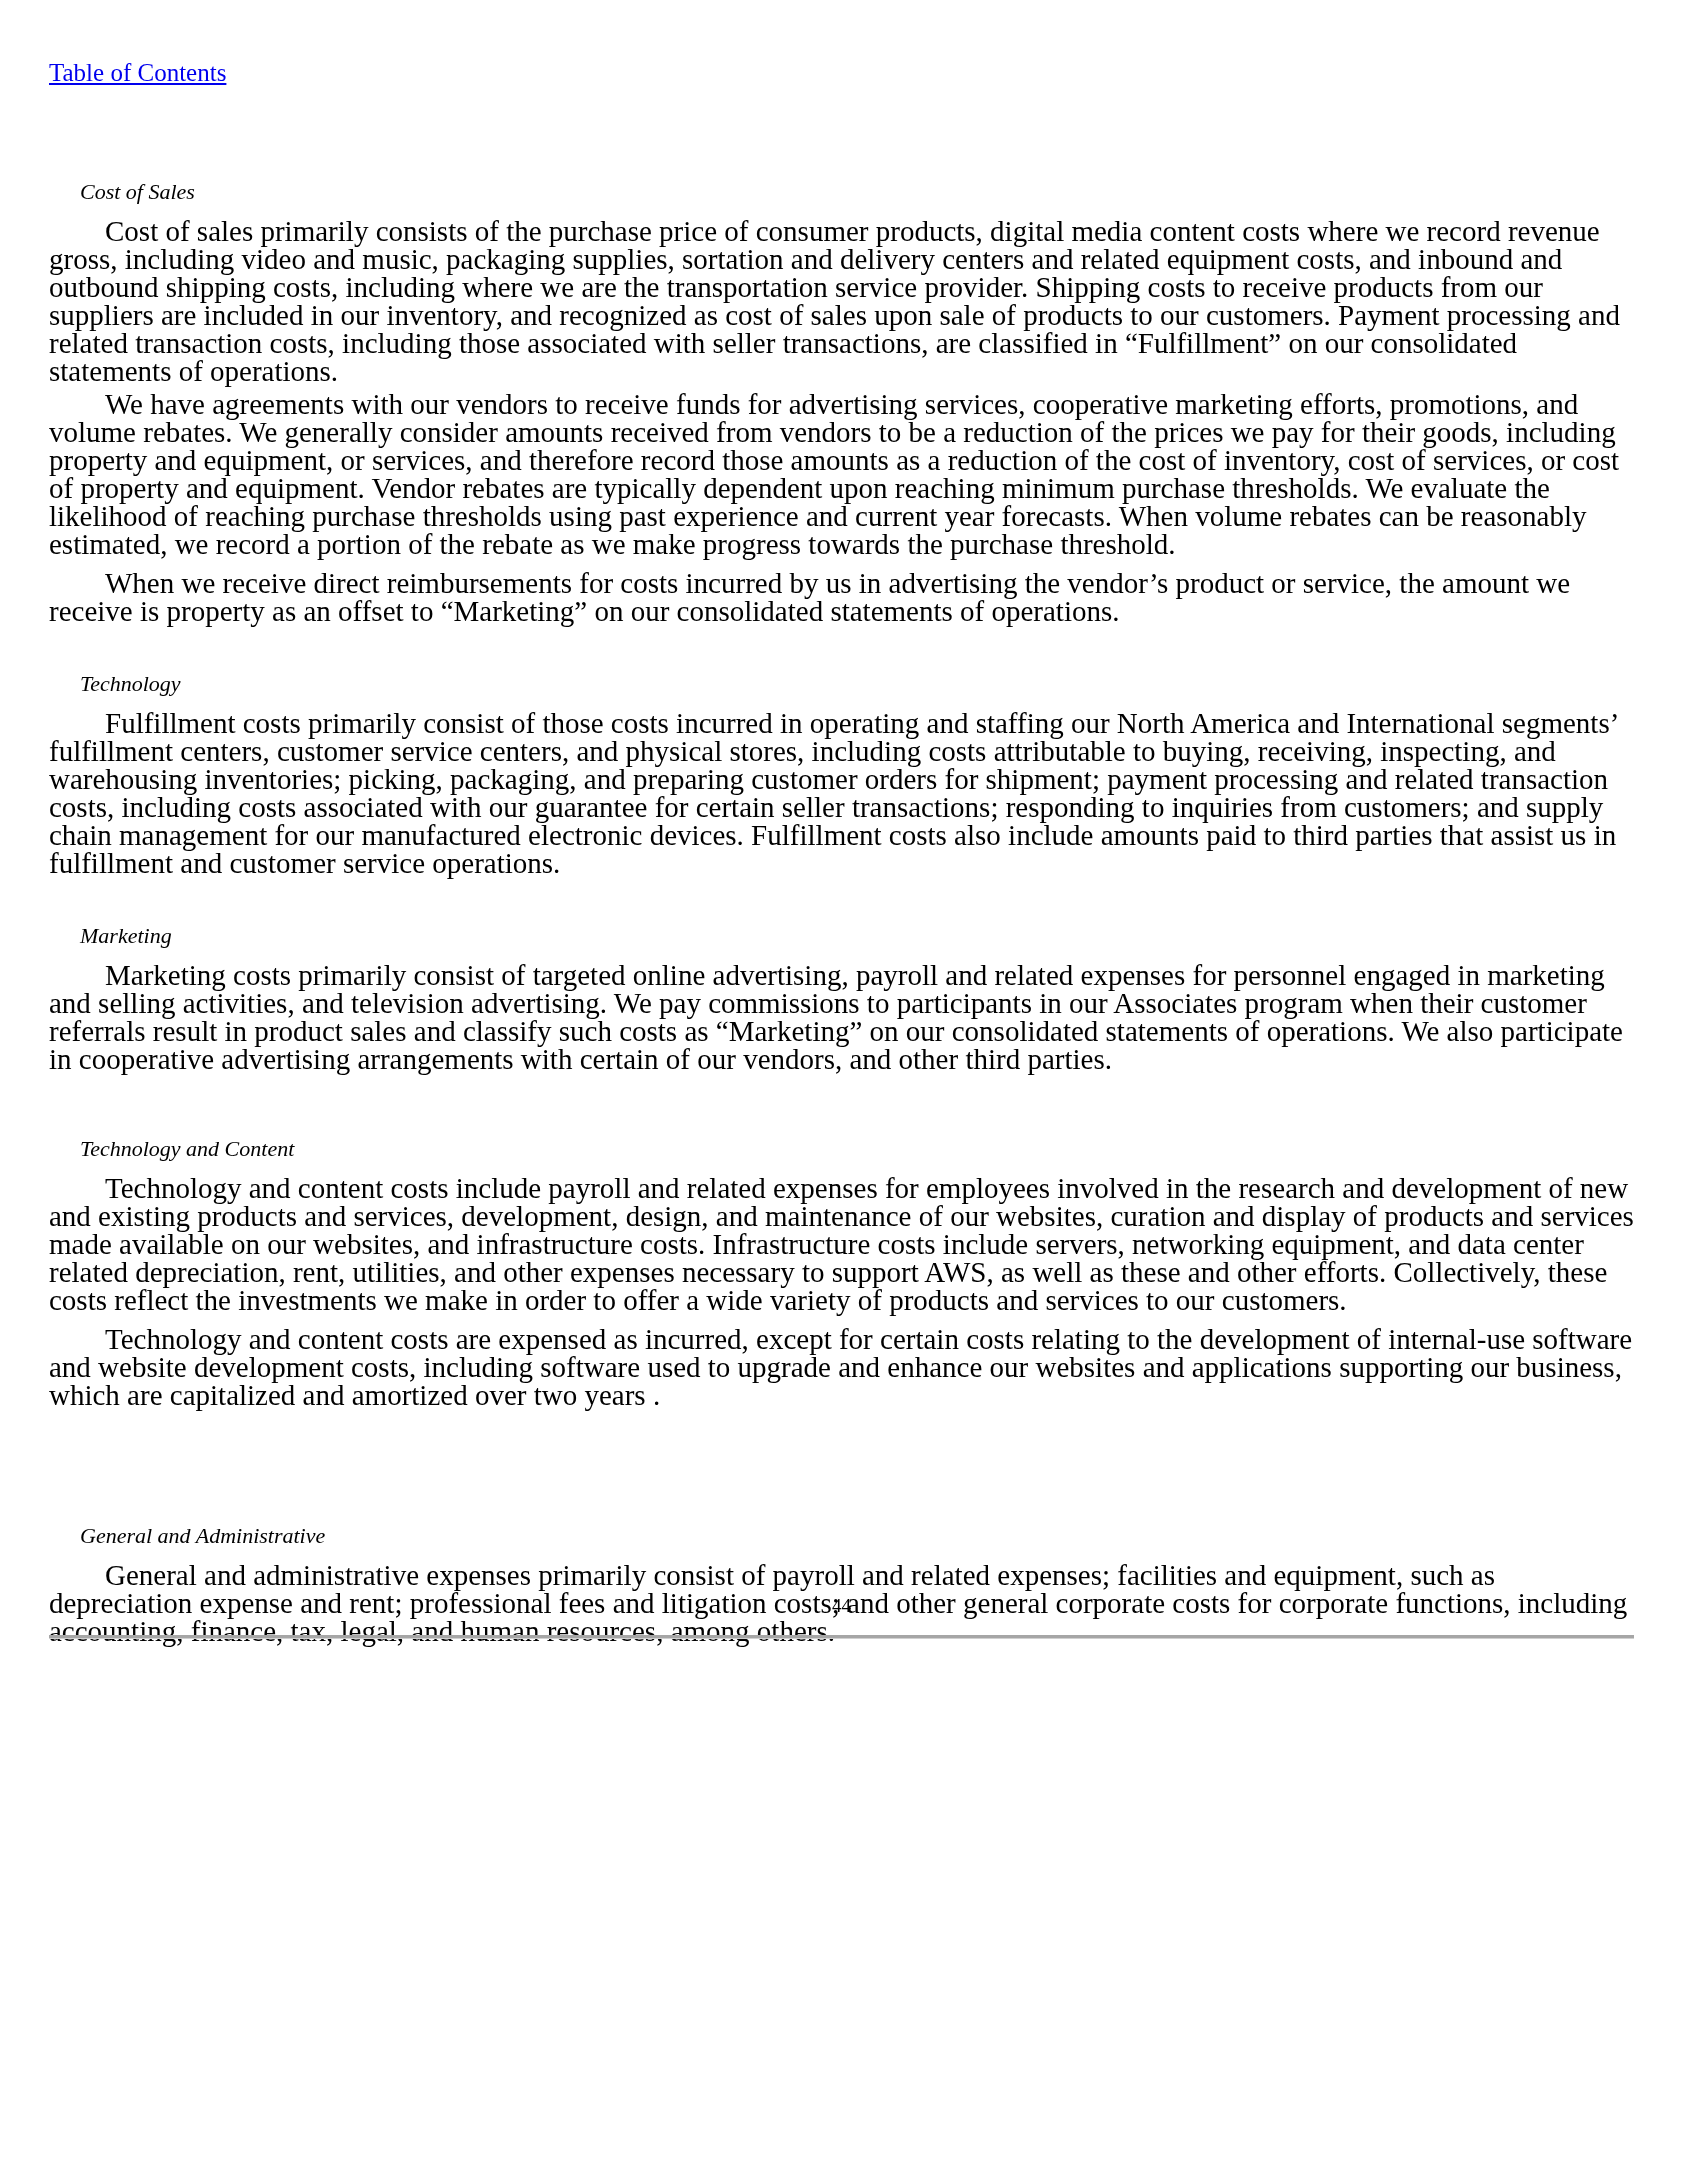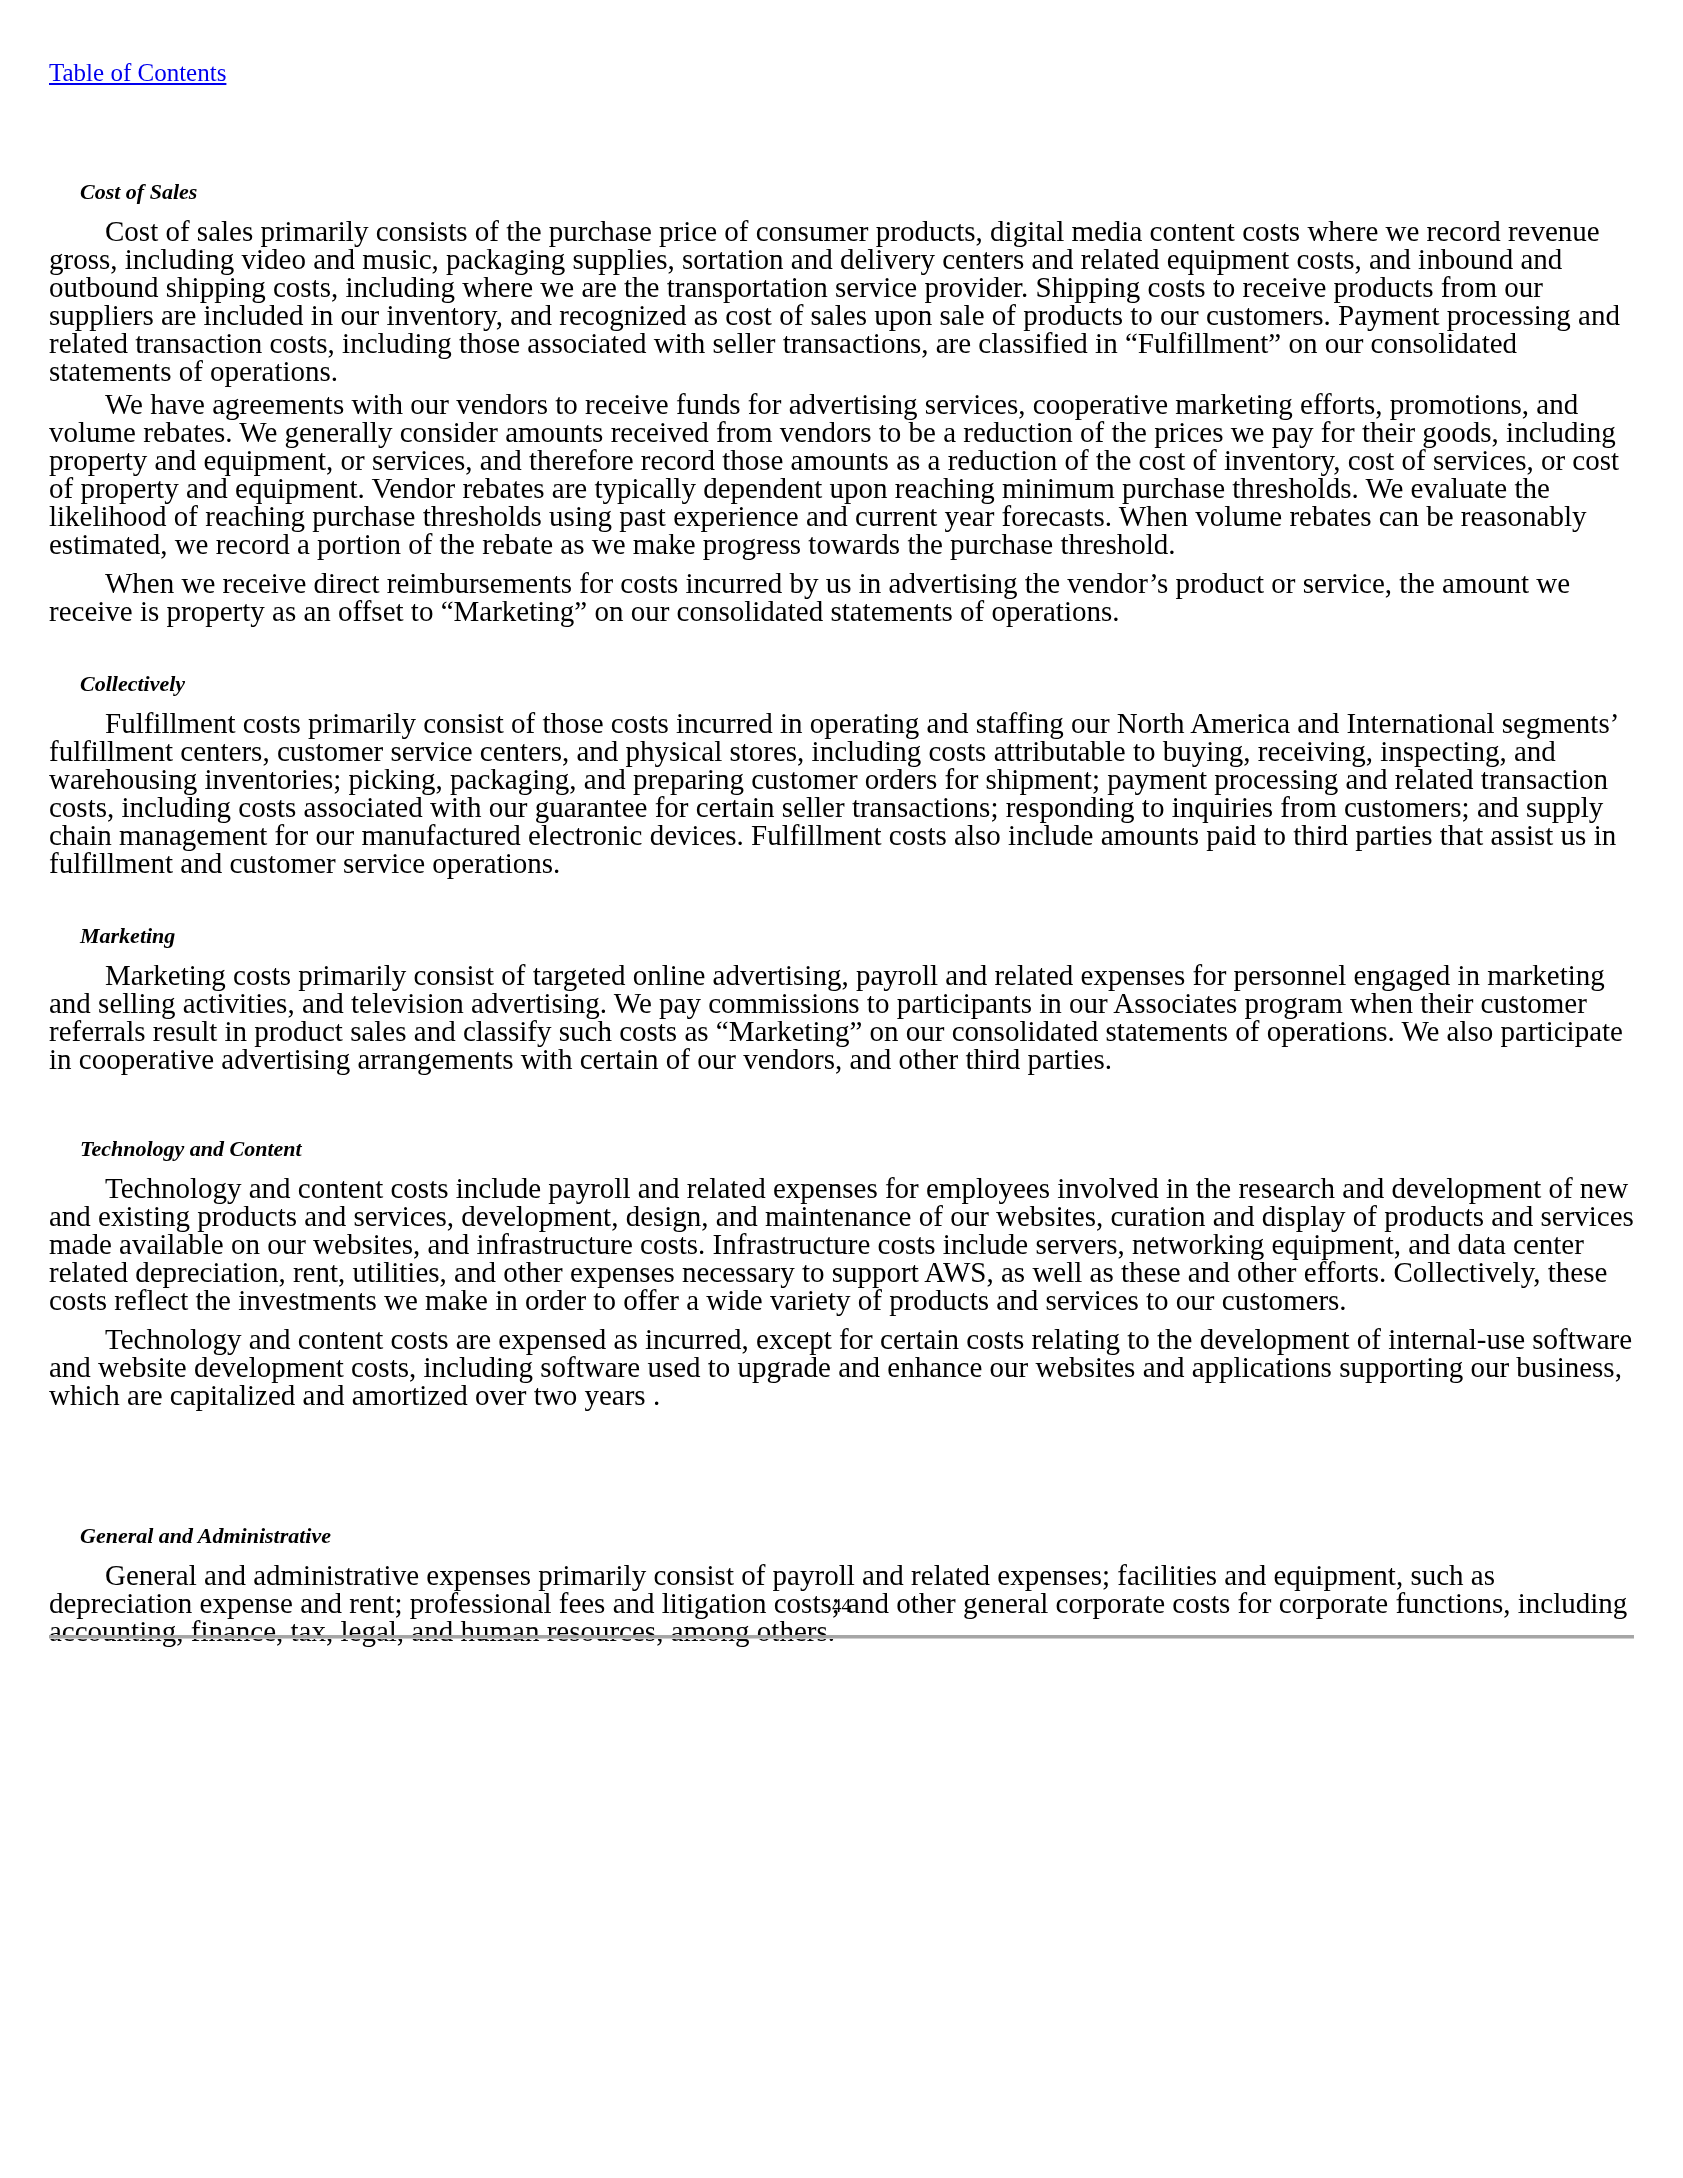--- a/index.html
+++ b/index.html
@@ -2,21 +2,21 @@
 <html><head>
 <meta charset="utf-8">
 <style>
   html, body { margin: 0; padding: 0; background: #ffffff; }
   body { width: 1683px; height: 2178px; position: relative; overflow: hidden;
          font-family: "Liberation Serif", "DejaVu Serif", serif; color: #000; }
   .page { position: absolute; left: 49px; top: 0; width: 1585px; }
   .toc-link { position: absolute; left: 0; top: 59px; font-size: 25px; line-height: 28px;
               color: #0000ee; text-decoration: underline; cursor: pointer; }
   .sec { position: absolute; left: 0; width: 1585px; }
-  .heading { margin: 0 0 11px 31px; font-size: 22px; line-height: 28px; font-weight: bold; font-style: italic; }
+  .heading { margin: 0 0 11px 31px; font-size: 22px; line-height: 28px; font-weight: normal; font-style: italic; }
   .para { margin: 0 0 11px 0; font-size: 29px; line-height: 28px; text-indent: 56px; }
   .pagenum { position: absolute; left: 0; width: 1585px; top: 1592px; text-align: center;
              font-size: 19px; line-height: 28px; }
   .rule { position: absolute; left: 0; width: 1585px; top: 1635px; height: 3px;
           background: #a6a6a6; border-bottom: 1px solid #d0d0d0; }
 </style>
 </head>
 <body>
 
 <div class="page">
@@ -26,21 +26,21 @@
     <h3 class="heading">Cost of Sales</h3>
     <p class="para">Cost of sales primarily consists of the purchase price of consumer products, digital media content costs where we record revenue gross, including video and music, packaging supplies, sortation and delivery centers and related equipment costs, and inbound and outbound shipping costs, including where we are the transportation service provider. Shipping costs to receive products from our suppliers are included in our inventory, and recognized as cost of sales upon sale of products to our customers. Payment processing and related transaction costs, including those associated with seller transactions, are classified in “Fulfillment” on our consolidated statements of operations.</p>
   </div>
 
   <div class="sec" style="top:390px">
     <p class="para">We have agreements with our vendors to receive funds for advertising services, cooperative marketing efforts, promotions, and volume rebates. We generally consider amounts received from vendors to be a reduction of the prices we pay for their goods, including property and equipment, or services, and therefore record those amounts as a reduction of the cost of inventory, cost of services, or cost of property and equipment. Vendor rebates are typically dependent upon reaching minimum purchase thresholds. We evaluate the likelihood of reaching purchase thresholds using past experience and current year forecasts. When volume rebates can be reasonably estimated, we record a portion of the rebate as we make progress towards the purchase threshold.</p>
     <p class="para">When we receive direct reimbursements for costs incurred by us in advertising the vendor’s product or service, the amount we receive is property as an offset to “Marketing” on our consolidated statements of operations.</p>
   </div>
 
   <div class="sec" style="top:670px">
-    <h3 class="heading">Collectively</h3>
+    <h3 class="heading">Technology</h3>
     <p class="para">Fulfillment costs primarily consist of those costs incurred in operating and staffing our North America and International segments’ fulfillment centers, customer service centers, and physical stores, including costs attributable to buying, receiving, inspecting, and warehousing inventories; picking, packaging, and preparing customer orders for shipment; payment processing and related transaction costs, including costs associated with our guarantee for certain seller transactions; responding to inquiries from customers; and supply chain management for our manufactured electronic devices. Fulfillment costs also include amounts paid to third parties that assist us in fulfillment and customer service operations.</p>
   </div>
 
   <div class="sec" style="top:922px">
     <h3 class="heading">Marketing</h3>
     <p class="para">Marketing costs primarily consist of targeted online advertising, payroll and related expenses for personnel engaged in marketing and selling activities, and television advertising. We pay commissions to participants in our Associates program when their customer referrals result in product sales and classify such costs as “Marketing” on our consolidated statements of operations. We also participate in cooperative advertising arrangements with certain of our vendors, and other third parties.</p>
   </div>
 
   <div class="sec" style="top:1135px">
     <h3 class="heading">Technology and Content</h3>

